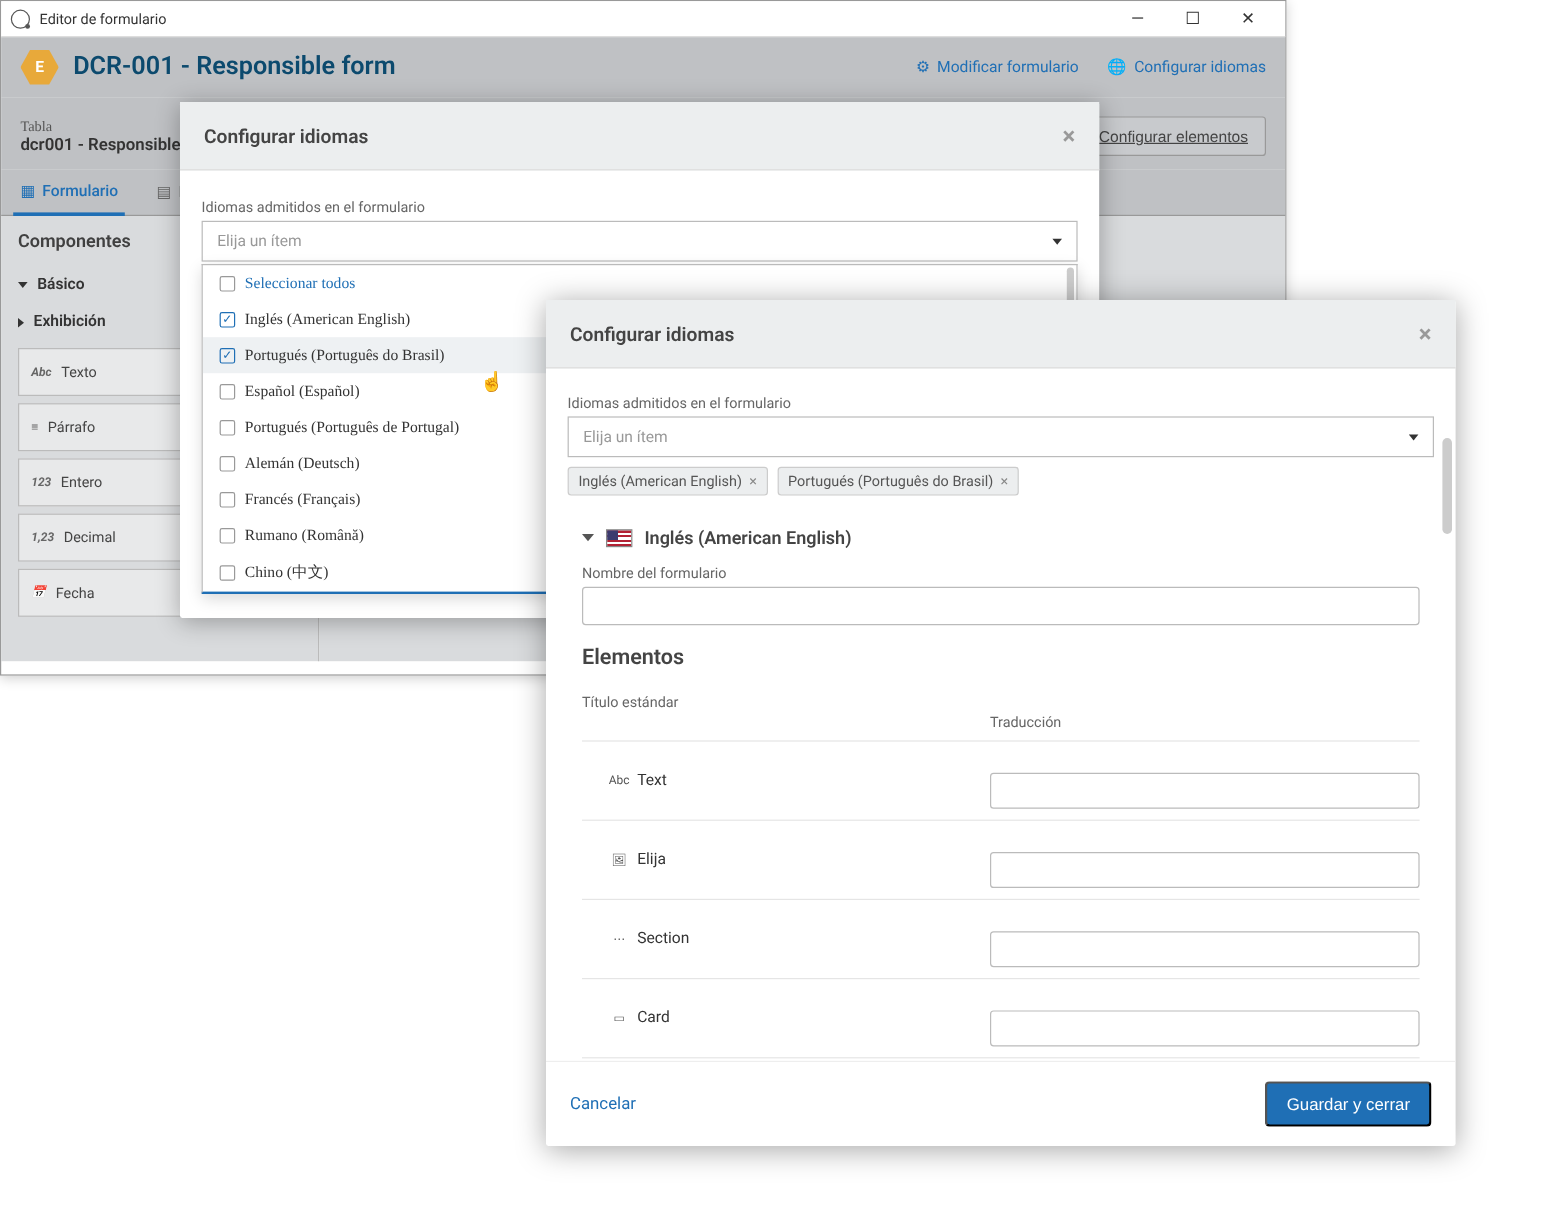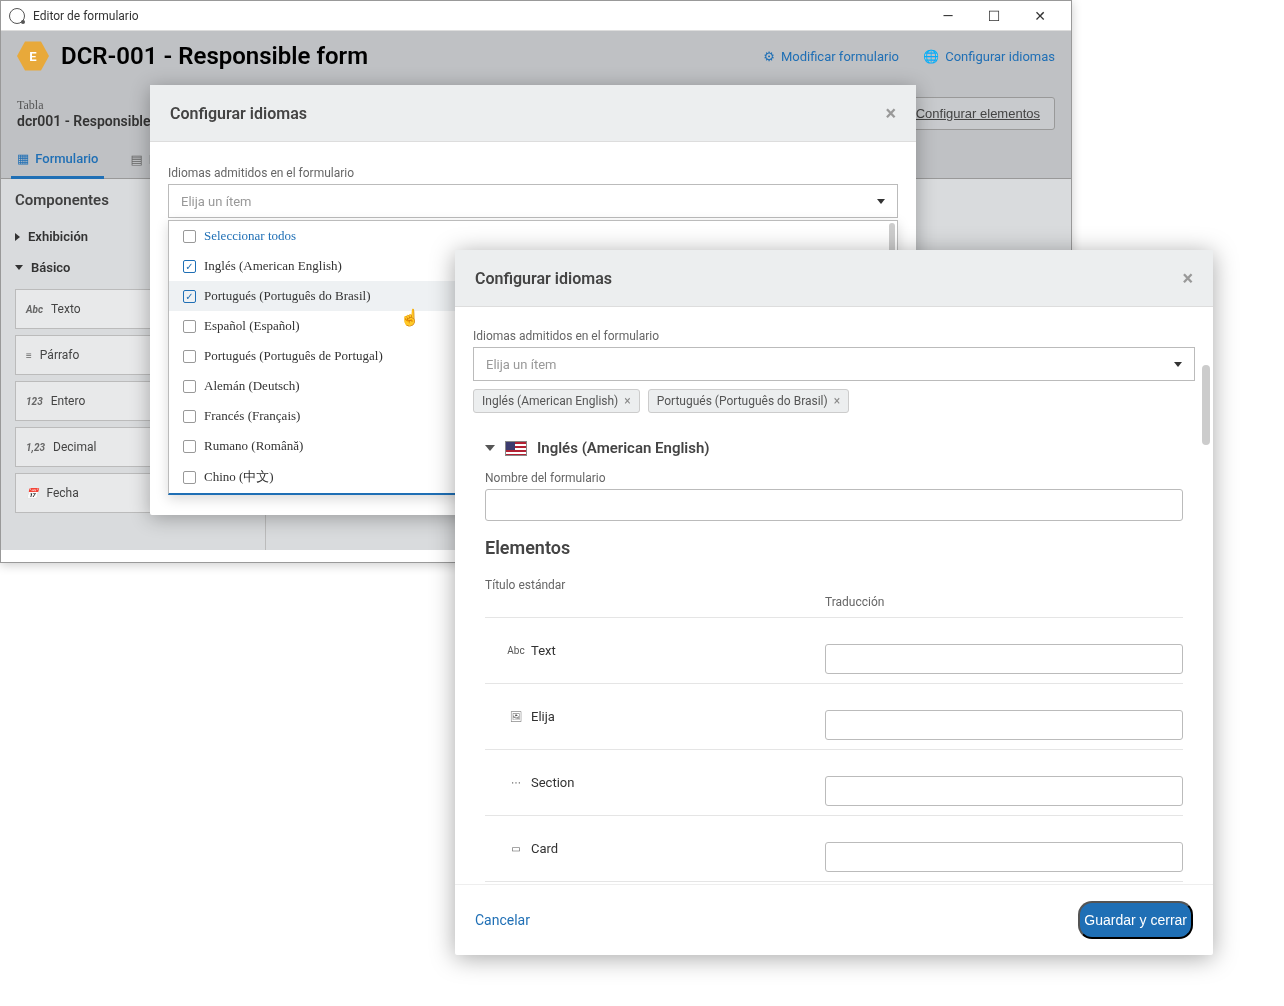--- a/index.html
+++ b/index.html
@@ -66,23 +66,23 @@
   .logo-hex {
     width: 32px; height: 32px;
     background: #e8a93a;
     clip-path: polygon(25% 5%, 75% 5%, 100% 50%, 75% 95%, 25% 95%, 0 50%);
     margin-right: 12px;
     position: relative;
     display:flex; align-items:center; justify-content:center;
     color:#fff; font-weight:bold;
   }
   .page-title {
-    font-size: 24px;
+    font-size: 21px;
     font-weight: 600;
-    color: #000000;
+    color: #0c4a6e;
     flex: 1;
   }
   .header-link {
     color: #1f6fb5;
     font-size: 13px;
     margin-left: 24px;
     display: flex;
     align-items: center;
     gap: 6px;
   }
@@ -406,22 +406,22 @@
     border-top: 1px solid #eee;
   }
   .link-btn {
     color: #1f6fb5;
     font-size: 14px;
   }
   .primary-btn {
     margin-left: auto;
     background: #1f6fb5;
     color: #fff;
-    padding: 9px 4px;
-    border-radius: 14px;
+    padding: 9px 16px;
+    border-radius: 4px;
     font-size: 14px;
   }
   .scrollbar-stub {
     position: absolute;
     right: 3px; top: 58px;
     width: 8px; height: 80px;
     background: #ccc;
     border-radius: 4px;
   }
 </style>
@@ -468,26 +468,26 @@
     <div class="tab">
       <span>▤</span>
       <span>Re</span>
     </div>
   </div>
 
   <div class="body-row">
     <div class="sidebar">
       <div class="sidebar-title">Componentes</div>
       <div class="acc-section">
+        <span class="acc-caret down"></span>
+        <span>Básico</span>
+      </div>
+      <div class="acc-section">
         <span class="acc-caret"></span>
         <span>Exhibición</span>
-      </div>
-      <div class="acc-section">
-        <span class="acc-caret down"></span>
-        <span>Básico</span>
       </div>
       <div id="comp-list">
           <div class="comp-item">
             <span class="comp-icon-text">Abc</span>
             <span>Texto</span>
             <span class="grip">⋮⋮</span>
           </div>
           <div class="comp-item">
             <span class="comp-icon-text">≡</span>
             <span>Párrafo</span>

